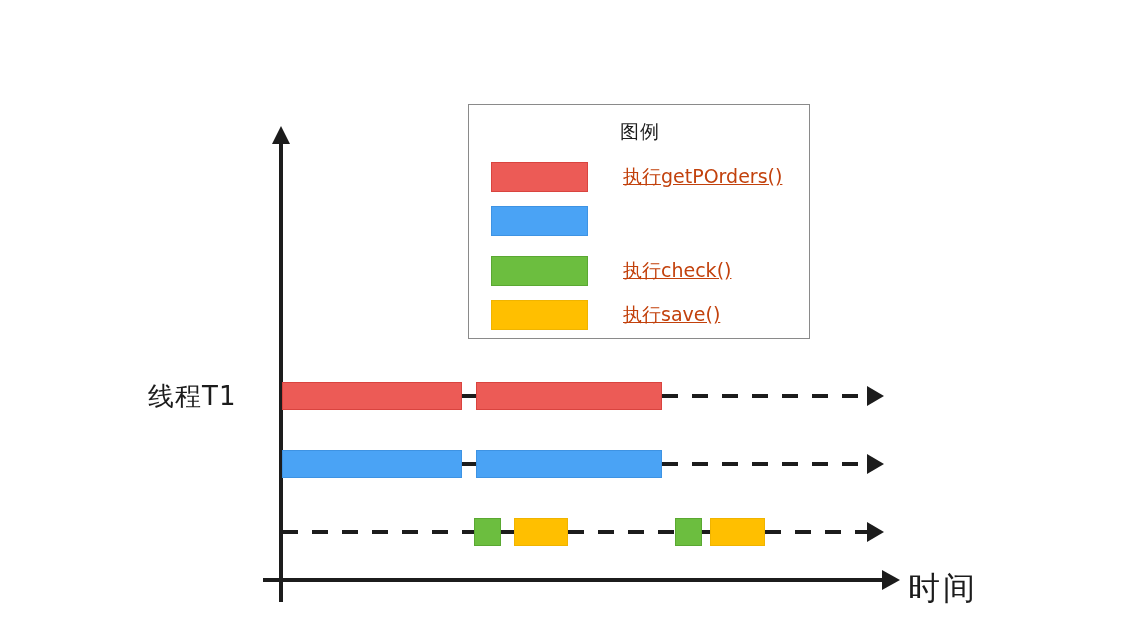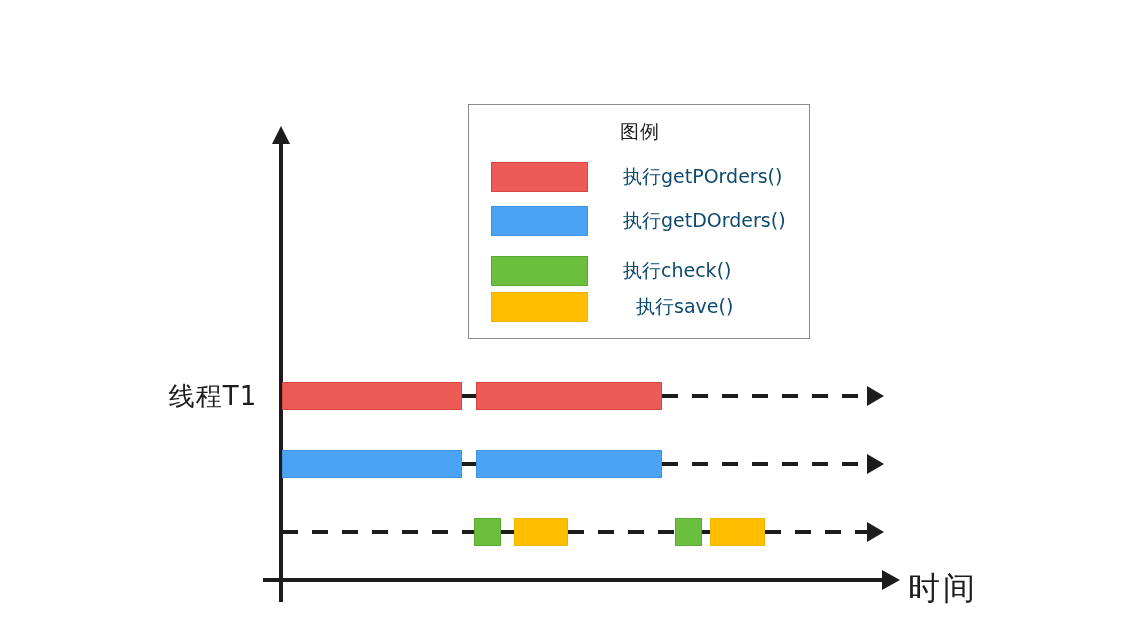--- a/index.html
+++ b/index.html
@@ -43,31 +43,32 @@
     position: absolute;
     left: 22px;
     width: 310px;
     height: 32px;
     display: flex;
     align-items: center;
   }
   .legend-row.r0 { top: 56px; }
   .legend-row.r1 { top: 100px; }
   .legend-row.r2 { top: 150px; }
-  .legend-row.r3 { top: 186px; gap: 13px; }
+  .legend-row.r3 { top: 194px; }
   .legend-swatch {
     width: 97px;
     height: 30px;
     flex: 0 0 auto;
   }
   .legend-label {
     margin-left: 35px;
     font-size: 19px;
-    color: #0c4a6e;
+    color: #c2410c;
     white-space: nowrap;
+    text-decoration: underline;
   }
 
   
   .axis-v {
     position: absolute;
     left: 279px;
     top: 140px;
     width: 4px;
     height: 462px;
     background: #1c1c1c;
@@ -109,21 +110,21 @@
     letter-spacing: 3px;
   }
 
   
   .row-label {
     position: absolute;
     font-size: 26px;
     color: #1c1c1c;
     letter-spacing: 1px;
     white-space: nowrap;
-    text-align: center;
+    text-align: left;
     width: 130px;
   }
   .row-label.t1 { left: 148px; top: 379px; }
   .row-label.t2 { left: 148px; top: 447px; }
   .row-label.t3 { left: 148px; top: 515px; }
 
   .track {
     position: absolute;
     height: 30px;
   }
@@ -169,21 +170,20 @@
   <div class="legend-box">
     <div class="legend-title">图例</div>
 
     <div class="legend-row r0">
       <div class="legend-swatch" style="background:#ec5b56;border:1px solid #d9443f;box-sizing:border-box;"></div>
       <div class="legend-label">执行getPOrders()</div>
     </div>
 
     <div class="legend-row r1">
       <div class="legend-swatch" style="background:#4aa3f5;border:1px solid #3e93e3;box-sizing:border-box;"></div>
-      <div class="legend-label">执行getDOrders()</div>
     </div>
 
     <div class="legend-row r2">
       <div class="legend-swatch" style="background:#6cbe3f;border:1px solid #5aa832;box-sizing:border-box;"></div>
       <div class="legend-label">执行check()</div>
     </div>
 
     <div class="legend-row r3">
       <div class="legend-swatch" style="background:#ffbf00;border:1px solid #f0b400;box-sizing:border-box;"></div>
       <div class="legend-label">执行save()</div>

